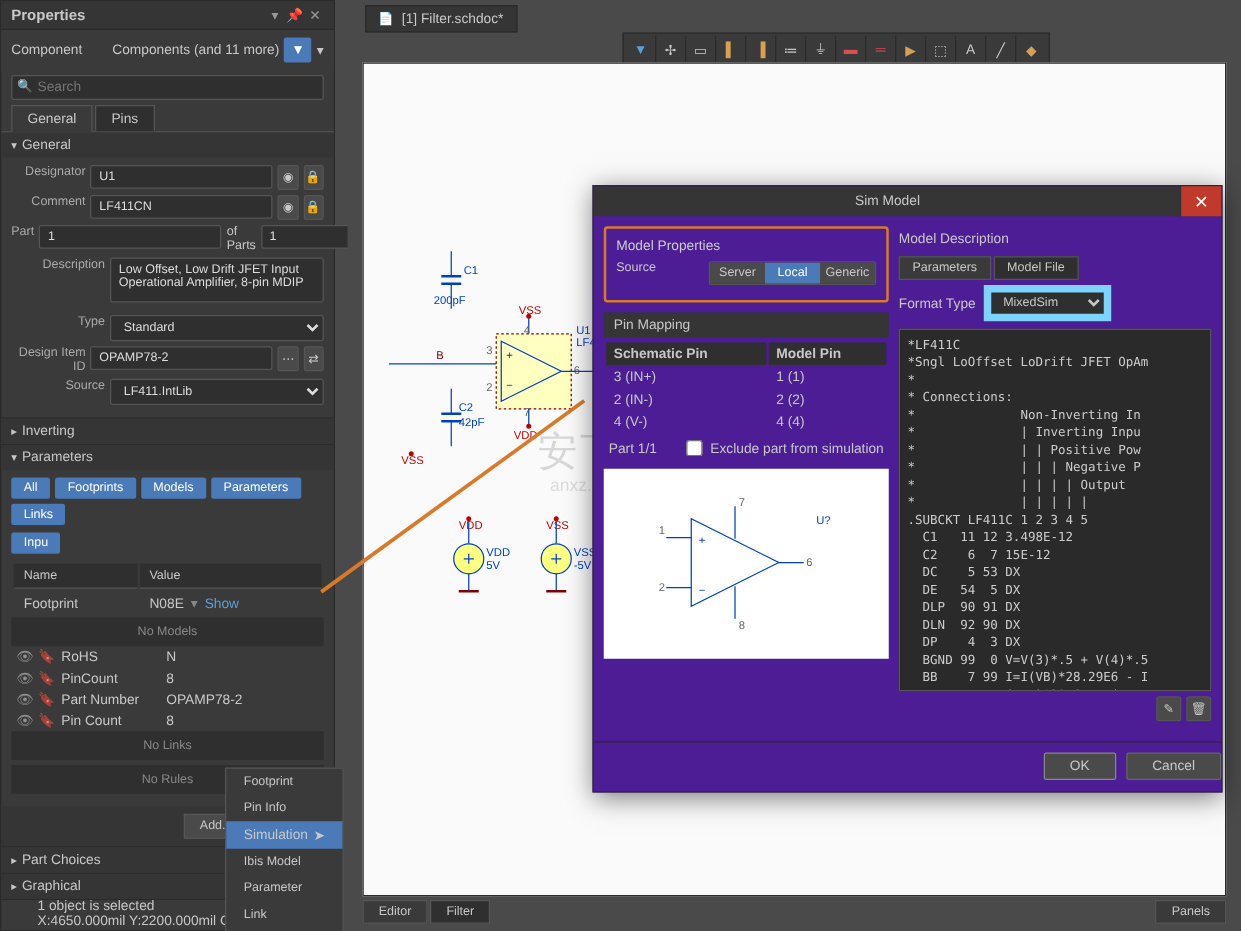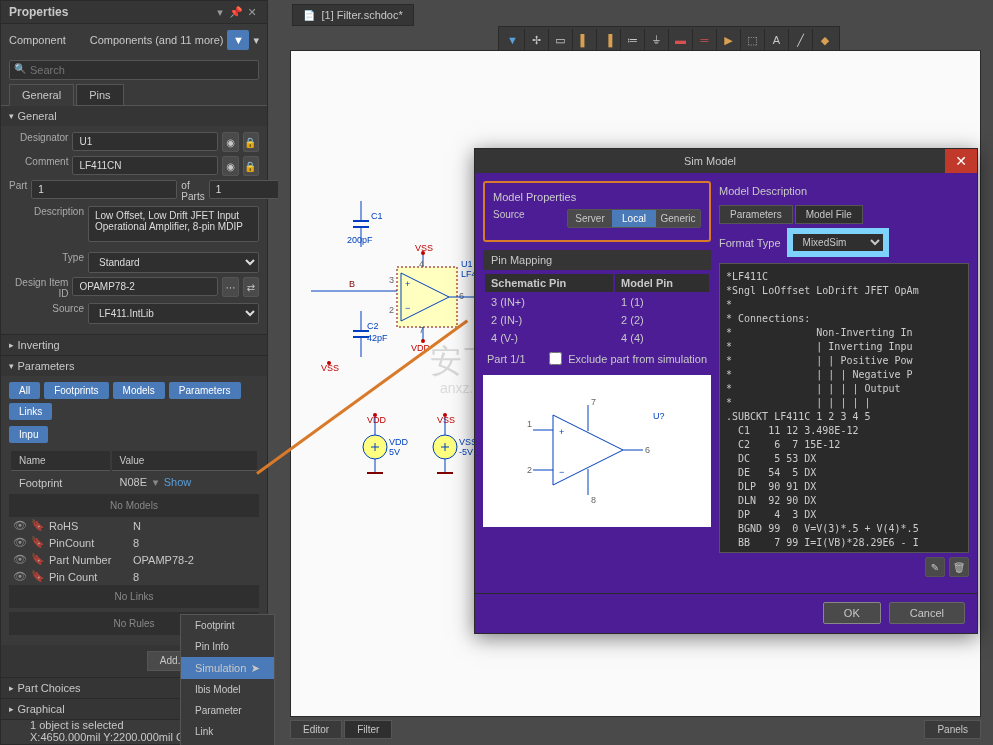--- a/index.html
+++ b/index.html
@@ -75,21 +75,21 @@
 .exclude-row{display:flex;justify-content:flex-end;align-items:center;gap:6px;padding:4px;font-size:10px}
 .preview{background:#fff;height:152px;margin-top:6px;position:relative}
 .model-desc-hdr{font-size:11px;padding:4px 0;margin-bottom:4px}
 .desc-tabs{display:flex;gap:2px;margin-bottom:4px}
 .desc-tab{padding:3px 10px;background:#2f2f2f;border:1px solid #555;cursor:pointer;font-size:10px}
 .desc-tab.active{background:#3a3a3a}
 .format-row{display:flex;align-items:center;gap:6px;margin-bottom:6px}
 .format-sel{background:#2f2f2f;border:6px solid #7dd3fc;padding:2px 20px 2px 6px;font-size:10px}
 .code-area{background:#2a2a2a;border:1px solid #555;padding:6px;font-family:'Consolas',monospace;font-size:10px;line-height:1.4;height:290px;overflow:hidden;white-space:pre;color:#ccc}
 .code-actions{display:flex;justify-content:flex-end;gap:4px;margin-top:4px}
-.modal-footer{display:flex;justify-content:flex-end;gap:8px;padding:8px 12px;border-top:1px solid #2a2a2a}
+.modal-footer{display:flex;justify-content:flex-end;gap:8px;padding:8px 0;border-top:1px solid #2a2a2a}
 .dlg-btn{padding:4px 20px;background:#4a4a4a;border:1px solid #666;cursor:pointer;font-size:11px;border-radius:2px}
 .dlg-btn.primary{border:1px solid #888}
 .connector-line{position:absolute;left:257px;top:472px;width:260px;height:3px;background:#d87a2a;transform-origin:left center;transform:rotate(-36deg);z-index:60}
 svg text{font-family:Arial;font-size:9px}
 .watermark{position:absolute;left:430px;top:340px;font-size:32px;color:rgba(150,150,150,0.35);z-index:90;pointer-events:none;letter-spacing:2px}
 .watermark-sub{position:absolute;left:440px;top:380px;font-size:14px;color:rgba(150,150,150,0.3);z-index:90;pointer-events:none}
 </style>
 </head>
 <body>
 

